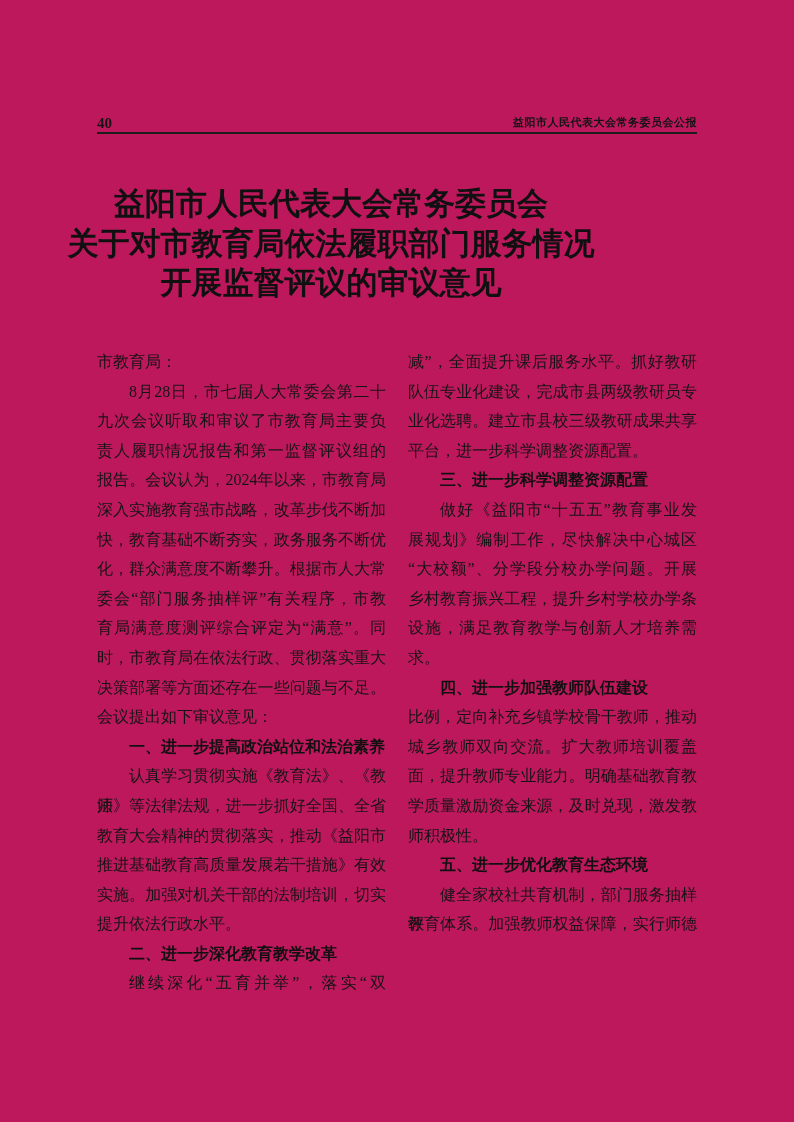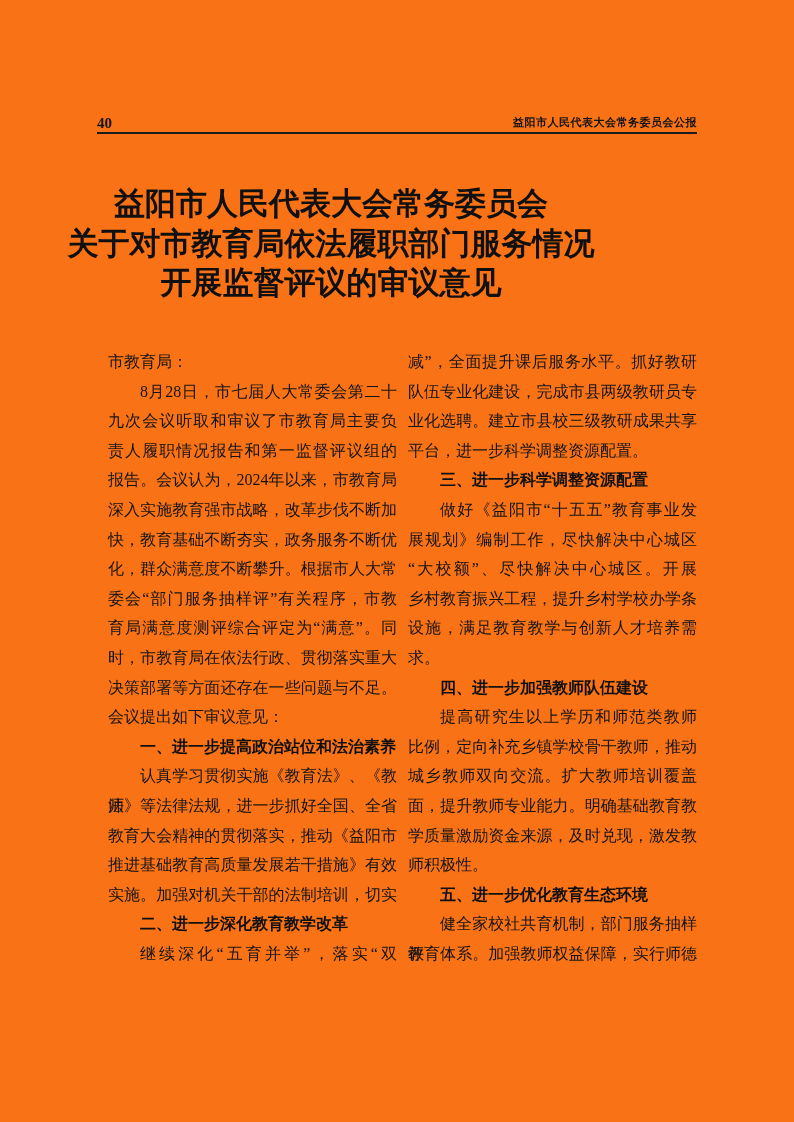--- a/index.html
+++ b/index.html
@@ -6,21 +6,21 @@
     margin: 0; padding: 0;
   }
   body {
     width: 794px; height: 1122px;
     background: #ffffff;
     position: relative;
     overflow: hidden;
     font-family: "Liberation Serif", "DejaVu Serif", serif;
     color: #141414;
   }
-  .sheet { position: absolute; inset: 0; background: #f97316; }
+  .sheet { position: absolute; inset: 0; background: #be185d; }
 
   
   .running-head {
     position: absolute; left: 97px; top: 112px; width: 600px; height: 22px;
   }
   .page-num {
     position: absolute; left: 0; top: 2px;
     font-size: 15px; font-weight: bold; line-height: 18px;
   }
   .head-title {
@@ -38,21 +38,21 @@
     position: absolute; left: 0; top: 184px; width: 662px;
     text-align: center;
     font-size: 31px; font-weight: bold; line-height: 39.5px;
     color: #101010;
   }
 
   
   .col {
     position: absolute; top: 347px; width: 289px;
   }
-  .col-left  { left: 108px; }
+  .col-left  { left: 97px; }
   .col-right { left: 408px; }
 
   .ln {
     height: 29.6px; line-height: 29.6px;
     font-size: 16px;
     text-align: justify;
     text-align-last: justify;
     text-justify: inter-character;
   }
   .ln.first { text-indent: 2em; }
@@ -95,37 +95,37 @@
       <div class="ln mid">育局满意度测评综合评定为“满意”。同</div>
       <div class="ln mid">时，市教育局在依法行政、贯彻落实重大</div>
       <div class="ln mid">决策部署等方面还存在一些问题与不足。</div>
       <div class="ln last">会议提出如下审议意见：</div>
       <div class="ln head">一、进一步提高政治站位和法治素养</div>
       <div class="ln first">认真学习贯彻实施《教育法》、《教师</div>
       <div class="ln mid">法》等法律法规，进一步抓好全国、全省</div>
       <div class="ln mid">教育大会精神的贯彻落实，推动《益阳市</div>
       <div class="ln mid">推进基础教育高质量发展若干措施》有效</div>
       <div class="ln mid">实施。加强对机关干部的法制培训，切实</div>
+      <div class="ln last">提升依法行政水平。</div>
       <div class="ln head">二、进一步深化教育教学改革</div>
       <div class="ln first">继续深化“五育并举”，落实“双</div>
     </div>
   <div class="col col-right" id="col-right">
       <div class="ln mid">减”，全面提升课后服务水平。抓好教研</div>
       <div class="ln mid">队伍专业化建设，完成市县两级教研员专</div>
       <div class="ln mid">业化选聘。建立市县校三级教研成果共享</div>
       <div class="ln last">平台，进一步科学调整资源配置。</div>
       <div class="ln head">三、进一步科学调整资源配置</div>
       <div class="ln first">做好《益阳市“十五五”教育事业发</div>
       <div class="ln mid">展规划》编制工作，尽快解决中心城区</div>
-      <div class="ln mid">“大校额”、尽快解决中心城区。开展</div>
+      <div class="ln mid">“大校额”、分学段分校办学问题。开展</div>
       <div class="ln mid">乡村教育振兴工程，提升乡村学校办学条</div>
       <div class="ln mid">设施，满足教育教学与创新人才培养需</div>
       <div class="ln last">求。</div>
       <div class="ln head">四、进一步加强教师队伍建设</div>
-      <div class="ln first">提高研究生以上学历和师范类教师</div>
       <div class="ln mid">比例，定向补充乡镇学校骨干教师，推动</div>
       <div class="ln mid">城乡教师双向交流。扩大教师培训覆盖</div>
       <div class="ln mid">面，提升教师专业能力。明确基础教育教</div>
       <div class="ln mid">学质量激励资金来源，及时兑现，激发教</div>
       <div class="ln last">师积极性。</div>
       <div class="ln head">五、进一步优化教育生态环境</div>
       <div class="ln first">健全家校社共育机制，部门服务抽样评</div>
       <div class="ln mid">教育体系。加强教师权益保障，实行师德</div>
     </div>
 

